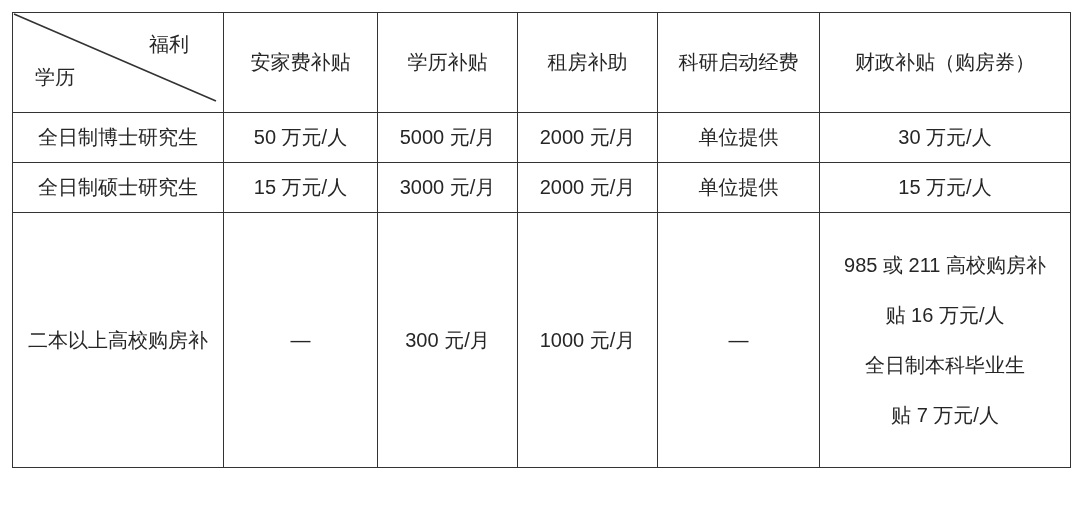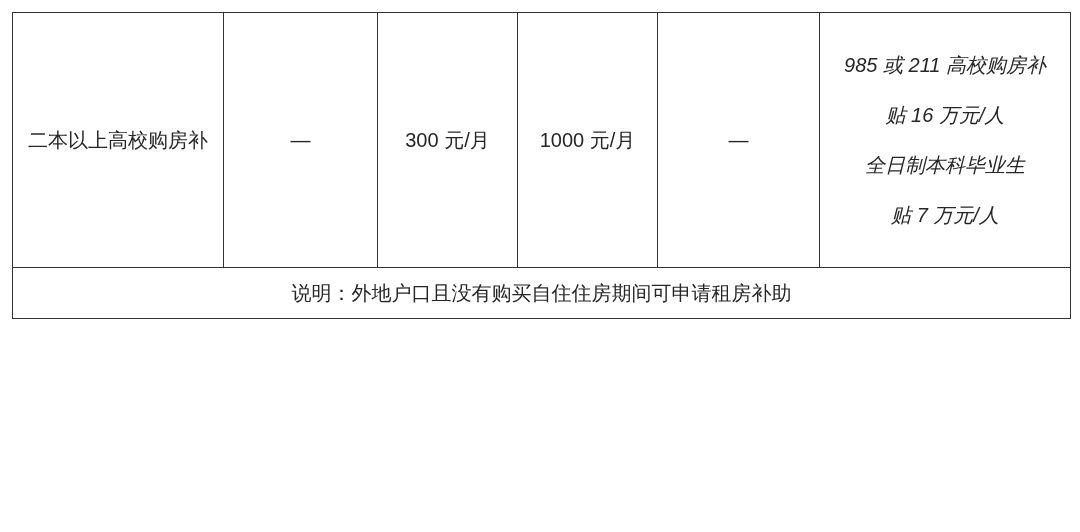--- a/index.html
+++ b/index.html
@@ -44,21 +44,20 @@
   th.corner .corner-bottom {
     position: absolute; top: 51px; left: 22px;
     font-size: 20px;
   }
 
   
   td.multiline {
     vertical-align: top;
     text-align: left;
     padding: 3px 8px 0 9px;
-    font-style: italic;
   }
   td.multiline .line {
     line-height: 50px;
     white-space: nowrap;
   }
 
   
   td.note {
     text-align: left;
     padding-left: 18px;
@@ -72,34 +71,61 @@
   <colgroup>
     <col style="width:211px">
     <col style="width:154px">
     <col style="width:140px">
     <col style="width:140px">
     <col style="width:162px">
     <col style="width:251px">
   </colgroup>
 
   <tbody>
+      <tr class="row-header">
+    <th class="corner">
+      <svg class="diag" viewBox="0 0 209 98" preserveAspectRatio="none">
+        <line x1="1" y1="1" x2="202" y2="87" stroke="#333333" stroke-width="1.6"></line>
+      </svg>
+      <span class="corner-top">福利</span>
+      <span class="corner-bottom">学历</span>
+    </th>
+    <th>安家费补贴</th>
+    <th>学历补贴</th>
+    <th>租房补助</th>
+    <th>科研启动经费</th>
+    <th>财政补贴（购房券）</th>
+  </tr>
 
+  <tr class="row-body">
+    <td>全日制博士研究生</td>
+    <td>50 万元/人</td>
+    <td>5000 元/月</td>
+    <td>2000 元/月</td>
+    <td>单位提供</td>
+    <td>30 万元/人</td>
+  </tr>
 
+  <tr class="row-body">
+    <td>全日制硕士研究生</td>
+    <td>15 万元/人</td>
+    <td>3000 元/月</td>
+    <td>2000 元/月</td>
+    <td>单位提供</td>
+    <td>15 万元/人</td>
+  </tr>
 
   <tr class="row-body-tall">
     <td>二本以上高校购房补</td>
     <td>—</td>
     <td>300 元/月</td>
     <td>1000 元/月</td>
     <td>—</td>
     <td class="multiline">
       <div class="line">985 或 211 高校购房补</div>
       <div class="line">贴 16 万元/人</div>
       <div class="line">全日制本科毕业生</div>
       <div class="line">贴 7 万元/人</div>
     </td>
   </tr>
 
-  <tr class="row-note">
-    <td class="note" colspan="6">说明：外地户口且没有购买自住住房期间可申请租房补助</td>
-  </tr>
 </tbody>
   </table>
 
 </body></html>

